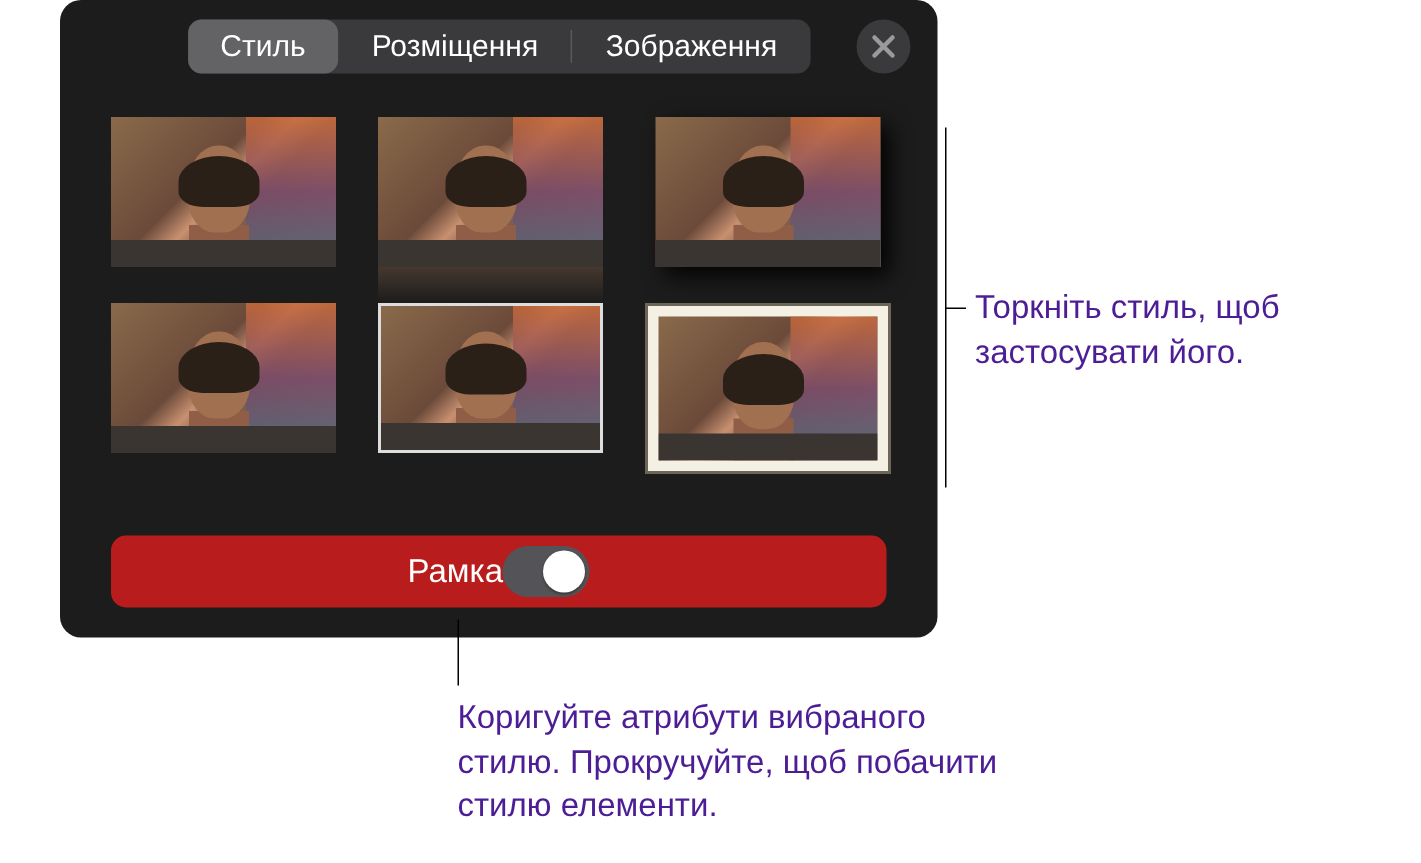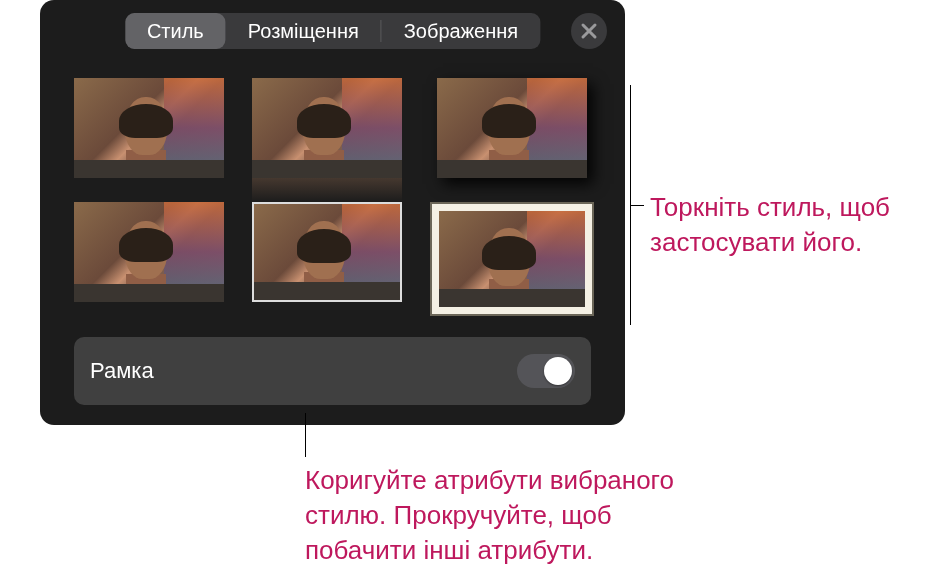--- a/index.html
+++ b/index.html
@@ -102,26 +102,26 @@
     .thumb.shadow .thumb-img { box-shadow: 6px 6px 14px rgba(0,0,0,0.9); }
     .thumb.thin-border .thumb-img { border: 2px solid #dddddd; }
     .thumb.thick-border-sel { padding: 7px; width:164px; height:114px; background:#f4f0e4; border:2px solid #6b6658; }
     .thumb.thick-border-sel .thumb-img { width:100%; height:100%; }
 
     .row {
       position: absolute;
       left: 34px;
       right: 34px;
       bottom: 20px;
-      height: 68px;
-      background: #404040;
+      height: 48px;
+      background: #b91c1c;
       border-radius: 10px;
       display: flex;
       align-items: center;
-      justify-content: space-between;
+      justify-content: center;
       padding: 0 16px;
     }
     .row-label {
       font-size: 22px;
       color: #ffffff;
     }
     .switch {
       width: 58px;
       height: 34px;
       border-radius: 17px;
@@ -136,22 +136,22 @@
       width: 28px;
       height: 28px;
       border-radius: 50%;
       background: #ffffff;
       box-shadow: 0 1px 2px rgba(0,0,0,0.4);
     }
 
     
     .callout {
       position: absolute;
-      font-size: 26px;
-      color: #be185d;
+      font-size: 22px;
+      color: #4c1d95;
       line-height: 1.35;
     }
     .callout-right {
       left: 650px;
       top: 190px;
       width: 290px;
     }
     .callout-bottom {
       left: 305px;
       top: 463px;
@@ -270,13 +270,13 @@
     </div>
   </div>
 
 </div>
 
 <div class="lead-vert-r"></div>
 <div class="lead-horz-r"></div>
 <div class="callout callout-right">Торкніть стиль, щоб застосувати його.</div>
 
 <div class="lead-vert-b"></div>
-<div class="callout callout-bottom">Коригуйте атрибути вибраного стилю. Прокручуйте, щоб побачити інші атрибути.</div>
+<div class="callout callout-bottom">Коригуйте атрибути вибраного стилю. Прокручуйте, щоб побачити стилю елементи.</div>
 
 </body></html>

